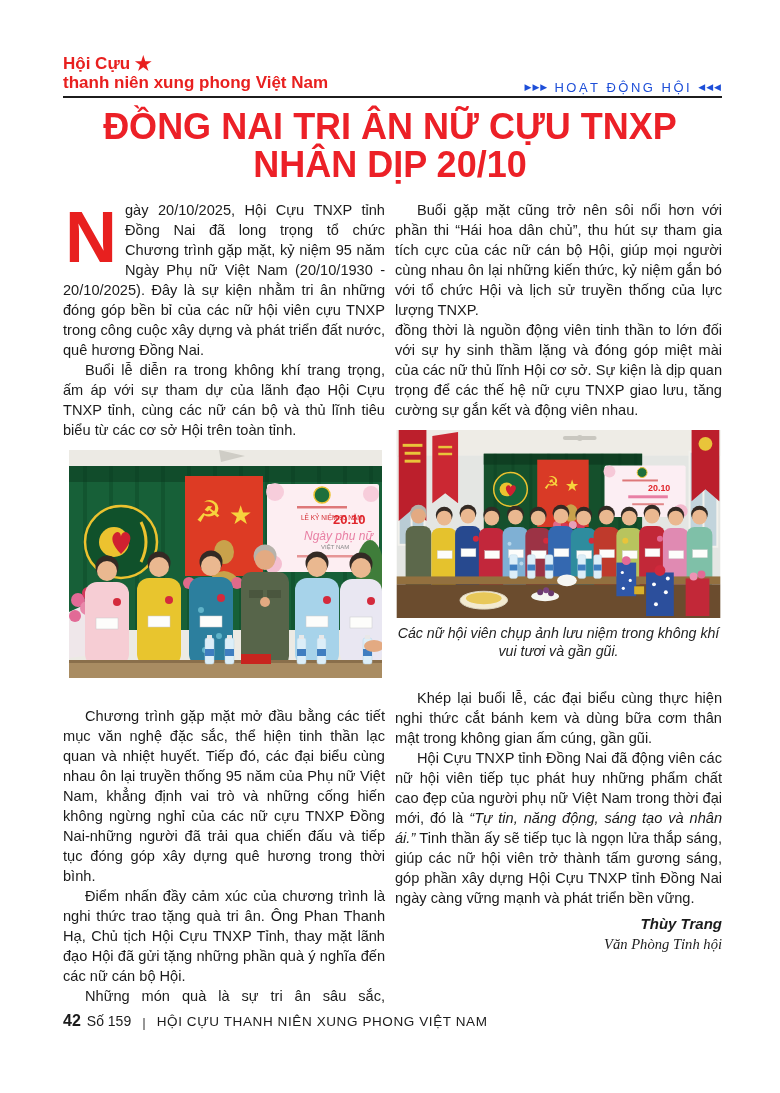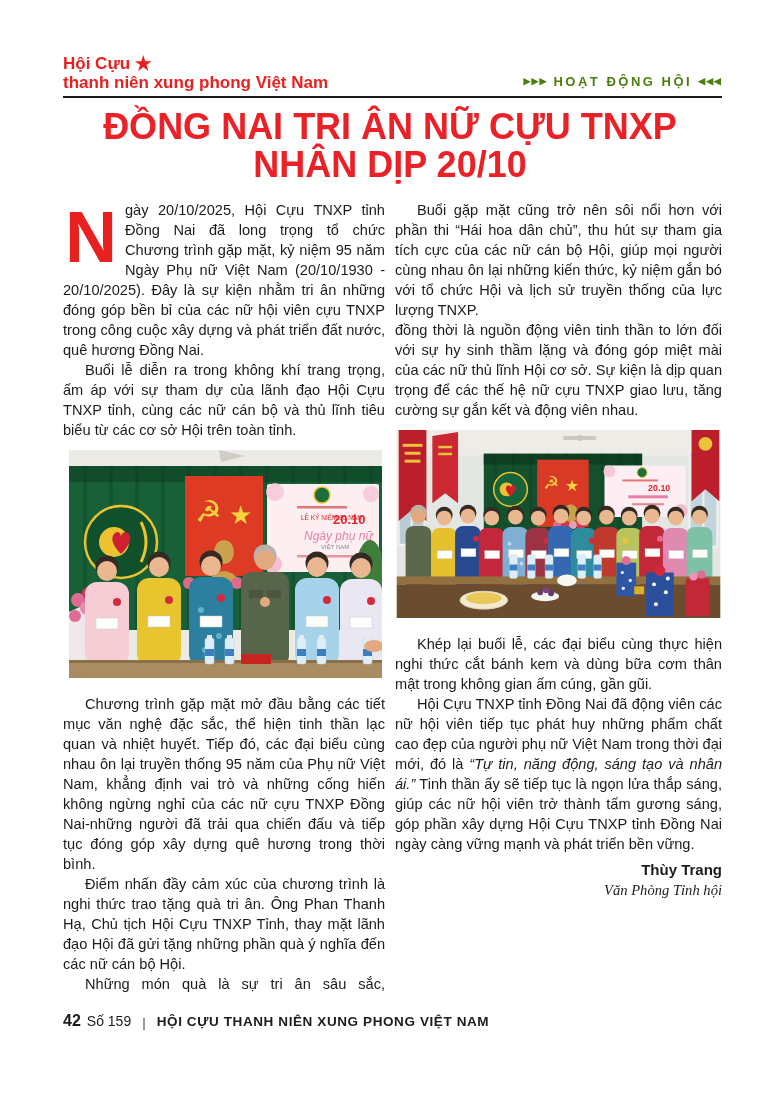--- a/index.html
+++ b/index.html
@@ -6,21 +6,21 @@
   .page {
     position:relative; width:780px; height:1093px; background:#ffffff;
     margin:0 auto; overflow:hidden;
     font-family:"Liberation Sans", sans-serif; color:#1b1b1b;
   }
   
   .masthead { position:absolute; left:63px; top:54px; }
   .brand { color:#e8201f; font-weight:bold; font-size:17px; line-height:19px; }
   .brand .star { font-size:19px; vertical-align:-1px; }
   .section-label {
-    position:absolute; right:58px; top:74px; color:#4d7c0f; font-weight:bold;
+    position:absolute; right:58px; top:80px; color:#1d4ed8; font-weight:normal;
     font-size:13px; letter-spacing:2.5px; white-space:nowrap;
   }
   .section-label .arrows { font-size:9px; letter-spacing:1px; vertical-align:2px; }
   .rule { position:absolute; left:63px; right:58px; top:96px; height:2px; background:#1c1c1c; }
   
   .headline {
     position:absolute; left:0; right:0; top:108px; text-align:center;
     color:#ec2027; font-weight:bold; font-size:36px; line-height:37px;
     letter-spacing:0px; transform:scaleY(1.04);
   }
@@ -35,31 +35,31 @@
     float:left; color:#e8201f; font-weight:bold; font-size:72px; line-height:62px;
     padding:6px 8px 0 2px;
   }
   .photo { display:block; margin:10px 0 0 0; }
   .photo-left  { width:313px; height:228px; margin-left:6px; }
   .photo-right { width:327px; height:188px; }
   .caption {
     margin-top:6px; font-style:italic; font-size:14.2px; line-height:18px;
     text-align:center; color:#222;
   }
-  .after-photo { margin-top:16px; }
+  .after-photo { margin-top:28px; }
   .quote-italic { font-style:italic; }
   .byline { margin-top:6px; text-align:right; }
-  .byline .author { font-weight:bold; font-size:15px; line-height:20px; }
+  .byline .author { font-weight:bold; font-size:15px; line-height:20px;font-style:italic; }
   .byline .role { font-style:italic; font-size:14.6px; line-height:20px;font-family:Liberation Serif, serif; }
   
   .footer { position:absolute; left:63px; top:1012px; font-size:13.5px; color:#1b1b1b; white-space:nowrap; }
   .footer .pageno { font-weight:bold; font-size:16px; margin-right:6px; }
   .footer .issue { font-size:14px;margin-top:31px; }
   .footer .sep { display:inline-block; margin:0 11px; color:#444; transform:translateY(1px); }
-  .footer .mag { letter-spacing:0.6px;font-weight:bold; }
+  .footer .mag { letter-spacing:0.6px; }
   svg text { font-family:"Liberation Sans", sans-serif; }
 </style>
 </head>
 <body>
 
 <div class="page">
 
   <div class="masthead">
     <div class="brand">
       <span>Hội Cựu</span>
@@ -468,20 +468,21 @@
           <circle cx="262" cy="176" r="2" fill="#fff"></circle>
           <circle cx="274" cy="150" r="2" fill="#fff"></circle>
         <circle cx="266" cy="142" r="5.5" fill="#d0293c"></circle>
         <rect x="292" y="150" width="24" height="38" fill="#c22838"></rect>
         <circle cx="300" cy="148" r="4" fill="#ee93b4"></circle>
           <circle cx="308" cy="146" r="4" fill="#e26a96"></circle>
         <rect x="240" y="158" width="10" height="8" fill="#d8b02a"></rect>
       </g>
     </svg>
 
+    <div class="caption">Các nữ hội viên chụp ảnh lưu niệm trong không khí vui tươi và gần gũi.</div>
 
     <p class="p indent after-photo">Khép lại buổi lễ, các đại biểu cùng thực hiện nghi thức cắt bánh kem và dùng bữa cơm thân mật trong không gian ấm cúng, gần gũi.</p>
     <p class="p indent"><span>Hội Cựu TNXP tỉnh Đồng Nai đã động viên các nữ hội viên tiếp tục phát huy những phẩm chất cao đẹp của người phụ nữ Việt Nam trong thời đại mới, đó là </span><span class="quote-italic">“Tự tin, năng động, sáng tạo và nhân ái.”</span><span> Tinh thần ấy sẽ tiếp tục là ngọn lửa thắp sáng, giúp các nữ hội viên trở thành tấm gương sáng, góp phần xây dựng Hội Cựu TNXP tỉnh Đồng Nai ngày càng vững mạnh và phát triển bền vững.</span></p>
 
     <div class="byline">
       <div class="author">Thùy Trang</div>
       <div class="role">Văn Phòng Tỉnh hội</div>
     </div>
   </div>
 

